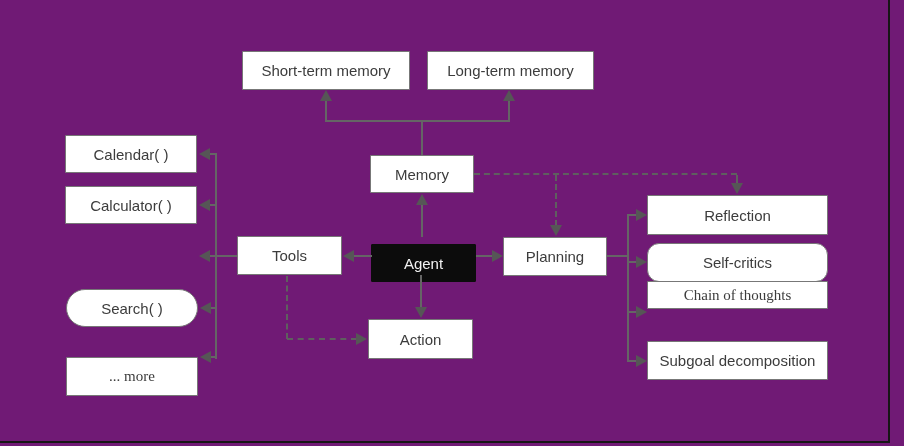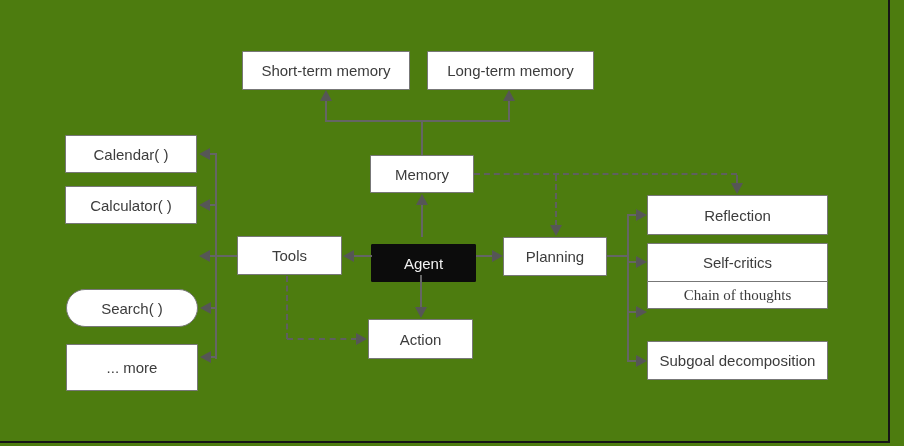--- a/index.html
+++ b/index.html
@@ -1,17 +1,17 @@
 <!DOCTYPE html>
 <html><head>
 <meta charset="utf-8">
 <style>
   html,body { margin:0; padding:0; background:#ffffff; }
   .stage {
-    position:relative; width:904px; height:446px; background:#4d7c0f;
+    position:relative; width:904px; height:446px; background:#701a75;
     font-family:"Liberation Sans", sans-serif; overflow:hidden;
   }
   .box {
     position:absolute; box-sizing:border-box; background:#ffffff;
     border:1.5px solid #777777; border-radius:1px;
     display:flex; align-items:center; justify-content:center;
     font-size:15px; color:#3c3c3c; white-space:nowrap; padding:0 2px;
   }
   .box.dark { background:#0c0c0c; border-color:#0c0c0c; color:#f2f2f2;margin-top:7px; }
   .ln { position:absolute; background:#656565; }
@@ -53,28 +53,28 @@
 
   <div class="box" style="left:65px; top:135px; width:132px; height:38px;justify-content:center;">
       <span>Calendar( )</span>
     </div>
   <div class="box" style="left:65px; top:186px; width:132px; height:38px;">
       <span>Calculator( )</span>
     </div>
   <div class="box" style="left:66px; top:289px; width:132px; height:38px;border-radius:19px;">
       <span>Search( )</span>
     </div>
-  <div class="box" style="left:66px; top:344px; width:132px; height:47px;">
+  <div class="box" style="left:66px; top:357px; width:132px; height:39px;font-family:Liberation Serif, serif;">
       <span>... more</span>
     </div>
 
   <div class="box" style="left:647px; top:195px; width:181px; height:40px;">
       <span>Reflection</span>
     </div>
-  <div class="box" style="left:647px; top:243px; width:181px; height:39px;">
+  <div class="box" style="left:647px; top:243px; width:181px; height:39px;border-radius:12px;">
       <span>Self-critics</span>
     </div>
   <div class="box" style="left:647px; top:281px; width:181px; height:28px;font-family:Liberation Serif, serif;">
       <span>Chain of thoughts</span>
     </div>
   <div class="box" style="left:647px; top:341px; width:181px; height:39px;">
       <span>Subgoal decomposition</span>
     </div>
 
   <div class="ln" style="left:421px; top:120px; width:2px; height:35px;"></div>

